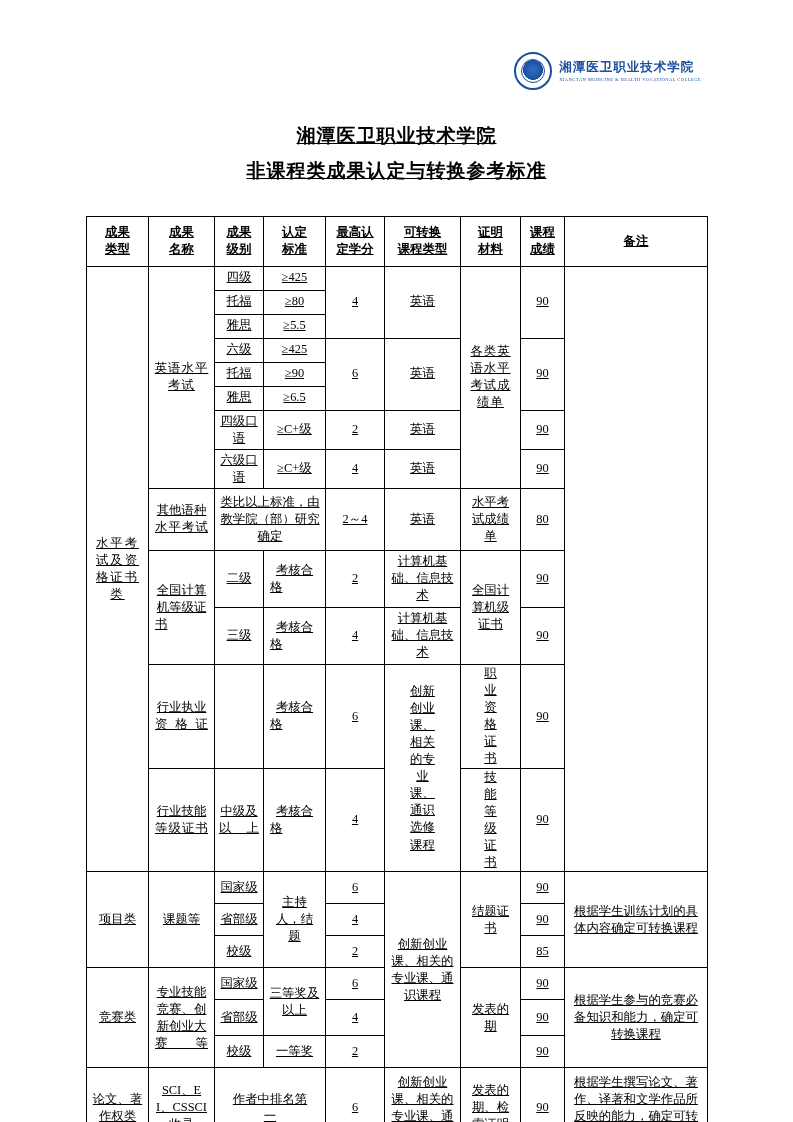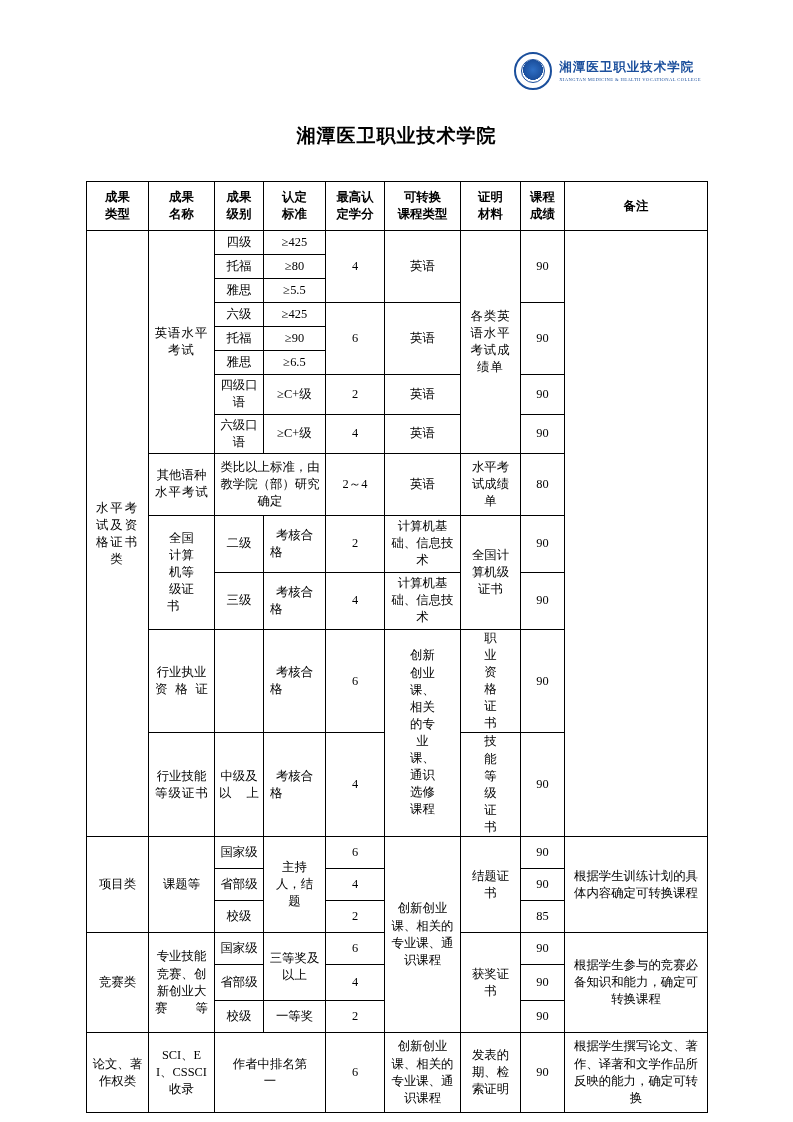--- a/index.html
+++ b/index.html
@@ -13,20 +13,21 @@
     font-family: "Liberation Serif", "DejaVu Serif", serif;
     color: #000;
     position: relative;
   }
   .page {
     width: 793px;
     height: 1122px;
     box-sizing: border-box;
     padding: 0 86px;
     position: relative;
+    text-decoration: underline;
   }
   
   .logo-block {
     position: absolute;
     top: 52px;
     right: 92px;
     display: flex;
     align-items: center;
     gap: 7px;
   }
@@ -115,20 +116,21 @@
   <div class="logo-block">
     <div class="logo-seal"></div>
     <div class="logo-text">
       <div class="logo-cn">湘潭医卫职业技术学院</div>
       <div class="logo-en">XIANGTAN MEDICINE &amp; HEALTH VOCATIONAL COLLEGE</div>
     </div>
   </div>
 
   <div class="titles">
     <div class="title-line">湘潭医卫职业技术学院</div>
+    <div class="title-line">非课程类成果认定与转换参考标准</div>
   </div>
 
   <table class="std">
     <colgroup>
       <col style="width:62px">
       <col style="width:66px">
       <col style="width:49px">
       <col style="width:62px">
       <col style="width:59px">
       <col style="width:76px">
@@ -211,21 +213,21 @@
       <tr style="height:62px">
         <td class="just" style="padding:0 6px">其他语种水平考试</td>
         <td colspan="2" style="padding:0 4px">类比以上标准，由教学院（部）研究确定</td>
         <td>2～4</td>
         <td>英语</td>
         <td style="padding:0 5px">水平考试成绩单</td>
         <td>80</td>
       </tr>
 
       <tr style="height:57px">
-        <td rowspan="2" class="just" style="padding:0 18px">全国计算机等级证书</td>
+        <td rowspan="2" class="just" style="padding:0 6px">全国计算机等级证书</td>
         <td>二级</td>
         <td class="just" style="padding:0 6px">考核合格</td>
         <td>2</td>
         <td style="padding:0 4px">计算机基础、信息技术</td>
         <td rowspan="2" style="padding:0 5px">全国计算机级证书</td>
         <td>90</td>
       </tr>
       <tr style="height:57px">
         <td>三级</td>
         <td class="just" style="padding:0 6px">考核合格</td>
@@ -273,21 +275,21 @@
         <td>2</td>
         <td>85</td>
       </tr>
 
       <tr style="height:32px">
         <td rowspan="3">竞赛类</td>
         <td rowspan="3" class="just" style="padding:0 6px">专业技能竞赛、创新创业大赛等</td>
         <td>国家级</td>
         <td rowspan="2" style="padding:4px 4px">三等奖及以上</td>
         <td>6</td>
-        <td rowspan="3" style="padding:0 5px">获奖证书</td>
+        <td rowspan="3" style="padding:0 5px">发表的期</td>
         <td>90</td>
         <td rowspan="3" style="padding:0 4px">根据学生参与的竞赛必备知识和能力，确定可转换课程</td>
       </tr>
       <tr style="height:36px">
         <td>省部级</td>
         <td>4</td>
         <td>90</td>
       </tr>
       <tr style="height:32px">
         <td>校级</td>

